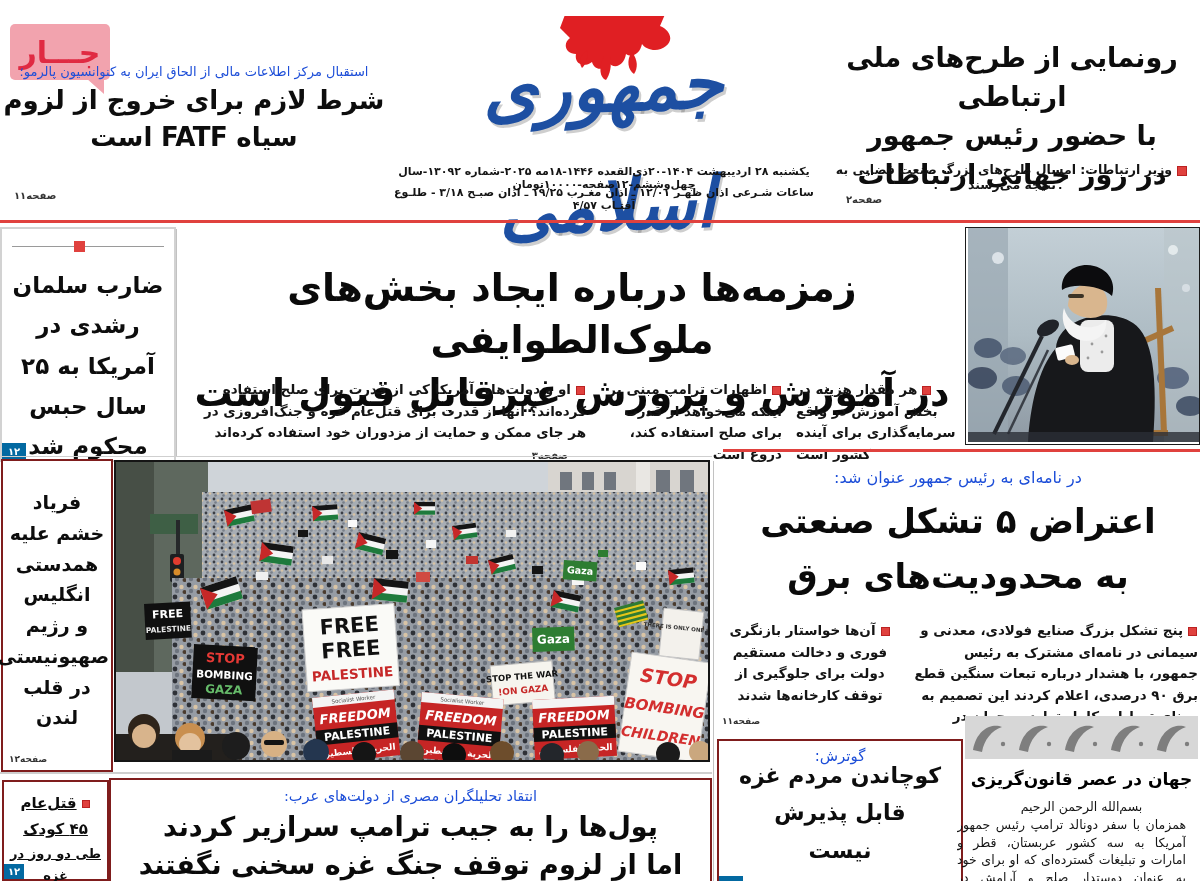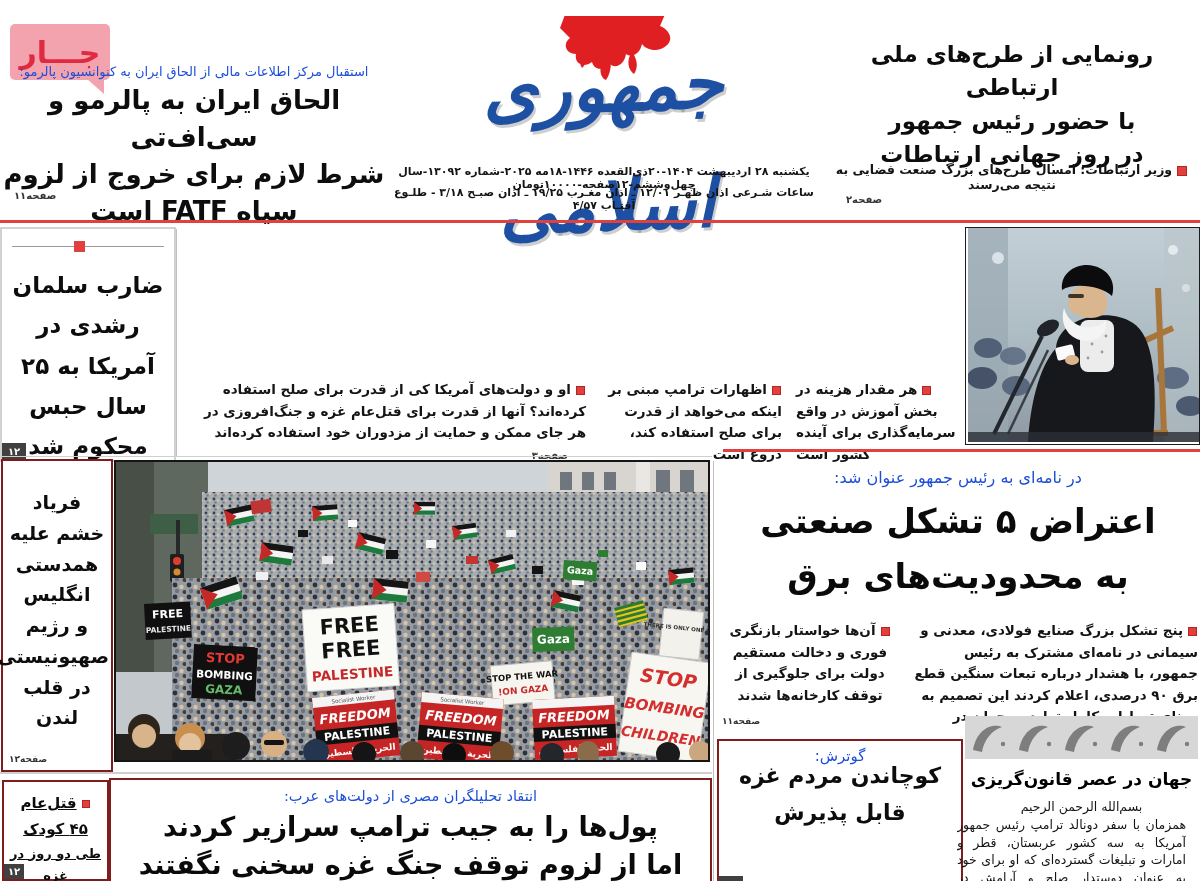--- a/index.html
+++ b/index.html
@@ -7,21 +7,21 @@
     position:relative;width:1200px;height:881px;margin:16px auto;background:#fff;
     font-family:"DejaVu Sans",sans-serif;direction:rtl;overflow:hidden;color:#141414;
   }
   .abs{position:absolute;}
   .ctr{text-align:center;}
   .kicker{font-weight:normal;color:#1d4ed8;}
   .headline{font-weight:bold;color:#0d0d0d;letter-spacing:-0.5px;}
   .page-ref{font-size:10px;font-weight:bold;color:#333;}
   .sq{display:inline-block;width:8px;height:8px;background:#e0413e;border:1px solid #b22;
       vertical-align:middle;margin-left:5px;margin-right:1px;}
-  .badge{position:absolute;width:24px;height:17px;background:#404040;color:#fff;
+  .badge{position:absolute;width:24px;height:17px;background:#0369a1;color:#fff;
          font-size:10px;font-weight:bold;display:flex;align-items:center;justify-content:center;}
   .box{position:absolute;background:#fff;border:2px solid #7f1d1d;}
   .rule-red{position:absolute;background:#e0413e;}
   .rule-gray{position:absolute;background:#cfcfcf;}
   .vline{position:absolute;width:1px;background:#c2c2c2;}
   svg text{font-family:"DejaVu Sans",sans-serif;}
 </style>
 </head>
 <body>
 
@@ -29,59 +29,63 @@
 
   <div class="abs" style="left:10px;top:8px;width:100px;height:56px;background:#f2a3ae;border-radius:5px;">
     <div style="position:absolute;inset:0;display:flex;align-items:center;justify-content:center;
                 color:#e02a42;font-size:30px;font-weight:bold;letter-spacing:-1px;">جـــار</div>
     <div style="position:absolute;right:6px;bottom:-14px;width:0;height:0;
                 border-top:16px solid #f2a3ae;border-left:18px solid transparent;"></div>
   </div>
 
   <div class="abs kicker ctr" style="left:0px;top:48px;width:388px;font-size:13px;">استقبال مرکز اطلاعات مالی از الحاق ایران به کنوانسیون پالرمو؛</div>
   <div class="abs headline ctr" style="left:0px;top:66px;width:388px;font-size:26px;line-height:1.42;">
-    <div>الحاق ایران به پالرمو و سی‌اف‌تی</div>
     <div>شرط لازم برای خروج از لزوم</div>
     <div>سیاه FATF است</div>
   </div>
   <div class="abs page-ref" style="left:14px;top:174px;">صفحه۱۱</div>
 
   <div class="abs" style="left:380px;top:12px;width:450px;text-align:center;color:#1d4fa2;font-size:70px;
               font-weight:bold;font-style:italic;letter-spacing:-3px;transform:rotate(-2deg);
               text-shadow:2px 3px 0 rgba(60,60,60,0.25);line-height:1.7;">جمهوری اسلامی</div>
   <svg class="abs" style="left:548px;top:-4px;" width="136" height="80" viewBox="0 0 136 80">
     <path fill="#e01f23" d="M18 0 h100 l-6 14 c10 4 14 14 6 20 c-8 7 -20 4 -24 -2 c-2 10 -10 14 -16 10
       c-2 12 -12 16 -18 8 c-4 10 -14 8 -16 0 c-8 6 -18 2 -16 -8 c-10 0 -14 -10 -6 -16 l-10 -10 z"></path>
     <path fill="#e01f23" d="M62 44 c2 10 0 18 -4 24 c-6 -2 -8 -12 -2 -24 z"></path>
     <path fill="#e01f23" d="M84 40 c6 8 6 16 2 22 c-6 -4 -8 -14 -2 -22 z"></path>
     <path fill="#e01f23" d="M40 38 c0 8 -2 14 -6 18 c-4 -6 -2 -14 6 -18 z"></path>
   </svg>
   <div class="abs ctr" style="left:378px;top:149px;width:452px;font-size:11px;font-weight:bold;letter-spacing:-0.3px;">یکشنبه ۲۸ اردیبهشت ۱۴۰۴-۲۰ذی‌القعده ۱۴۴۶-۱۸مه ۲۰۲۵-شماره ۱۳۰۹۲-سال چهل‌وششم-۱۲صفحه-۱۰۰۰۰تومان</div>
   <div class="abs ctr" style="left:378px;top:170px;width:452px;font-size:11px;font-weight:bold;letter-spacing:0.2px;">ساعات شـرعی  اذان ظهـر ۱۲/۰۱ ـ اذان مغـرب ۱۹/۲۵ ـ اذان صبـح ۳/۱۸ - طلـوع آفتـاب ۴/۵۷</div>
 
-  <div class="abs headline ctr" style="left:832px;top:22px;width:360px;font-size:23px;line-height:1.45;">
+  <div class="abs headline ctr" style="left:832px;top:22px;width:360px;font-size:27px;line-height:1.45;">
     <div>رونمایی از طرح‌های ملی ارتباطی</div>
     <div>با حضور رئیس جمهور</div>
     <div>در روز جهانی ارتباطات</div>
   </div>
   <div class="abs ctr" style="left:832px;top:146px;width:360px;font-size:12.5px;font-weight:bold;">
     <span class="sq"></span><span>وزیر ارتباطات: امسال طرح‌های بزرگ صنعت فضایی به نتیجه می‌رسند</span>
   </div>
   <div class="abs page-ref" style="left:846px;top:178px;">صفحه۲</div>
 
   <div class="rule-red" style="left:0;top:204px;width:1200px;height:3px;"></div>
 
   <div class="box" style="left:0px;top:211px;width:172px;height:231px;border-color:#d2d2d2;">
     <div style="position:absolute;left:10px;right:10px;top:17px;height:1px;background:#9a9a9a;"></div>
     <div style="position:absolute;left:72px;top:12px;width:11px;height:11px;background:#e0413e;"></div>
     <div class="headline ctr" style="position:absolute;left:6px;right:6px;top:36px;font-size:23px;line-height:1.75;">ضارب سلمان رشدی در آمریکا به ۲۵ سال حبس محکوم شد</div>
     <div class="badge" style="left:0;bottom:0;">۱۲</div>
   </div>
   <div class="vline" style="left:176px;top:213px;height:228px;"></div>
 
+  <div class="abs ctr" style="left:180px;top:246px;width:784px;font-size:38px;font-weight:900;color:#0a0a0a;
+              letter-spacing:-1px;line-height:1.38;">
+    <div>زمزمه‌ها درباره ایجاد بخش‌های ملوک‌الطوایفی</div>
+    <div>در آموزش و پرورش غیرقابل قبول است</div>
+  </div>
 
   <div class="abs" style="left:182px;top:363px;width:782px;display:flex;gap:14px;font-size:13.5px;
               font-weight:bold;line-height:1.6;">
     <div style="width:168px;text-align:left;">
       <span class="sq" style="width:7px;height:7px;"></span><span>هر مقدار هزینه در بخش آموزش در واقع سرمایه‌گذاری برای آینده کشور است</span>
     </div>
     <div style="width:182px;text-align:right;">
       <span class="sq" style="width:7px;height:7px;"></span><span>اظهارات ترامپ مبنی بر اینکه می‌خواهد از قدرت برای صلح استفاده کند، دروغ است</span>
     </div>
     <div style="flex:1;text-align:right;">
@@ -394,20 +398,21 @@
       <span class="sq" style="width:7px;height:7px;"></span><span>آن‌ها خواستار بازنگری فوری و دخالت مستقیم دولت برای جلوگیری از توقف کارخانه‌ها شدند</span>
     </div>
   </div>
   <div class="abs page-ref" style="left:722px;top:700px;font-size:9px;">صفحه۱۱</div>
 
   <div class="box" style="left:717px;top:723px;width:242px;height:152px;">
     <div class="kicker ctr" style="position:absolute;left:0;right:0;top:6px;font-size:15px;">گوترش:</div>
     <div class="headline ctr" style="position:absolute;left:4px;right:4px;top:16px;font-size:22px;line-height:1.7;">
       <div>کوچاندن مردم غزه</div>
       <div>قابل پذیرش</div>
+      <div>نیست</div>
     </div>
     <div class="badge" style="left:0;bottom:0;">۱۲</div>
   </div>
 
   <div class="abs" style="left:965px;top:700px;width:233px;height:43px;">
     <svg width="233" height="43" viewBox="0 0 233 43">
       <rect width="233" height="43" fill="#d7d7d7"></rect>
       <g fill="#6f6f6f" opacity="0.85">
         <g transform="translate(2,0)">
             <path d="M6 34 C10 12, 26 7, 35 11 C25 14, 17 24, 15 36 Z"></path>

